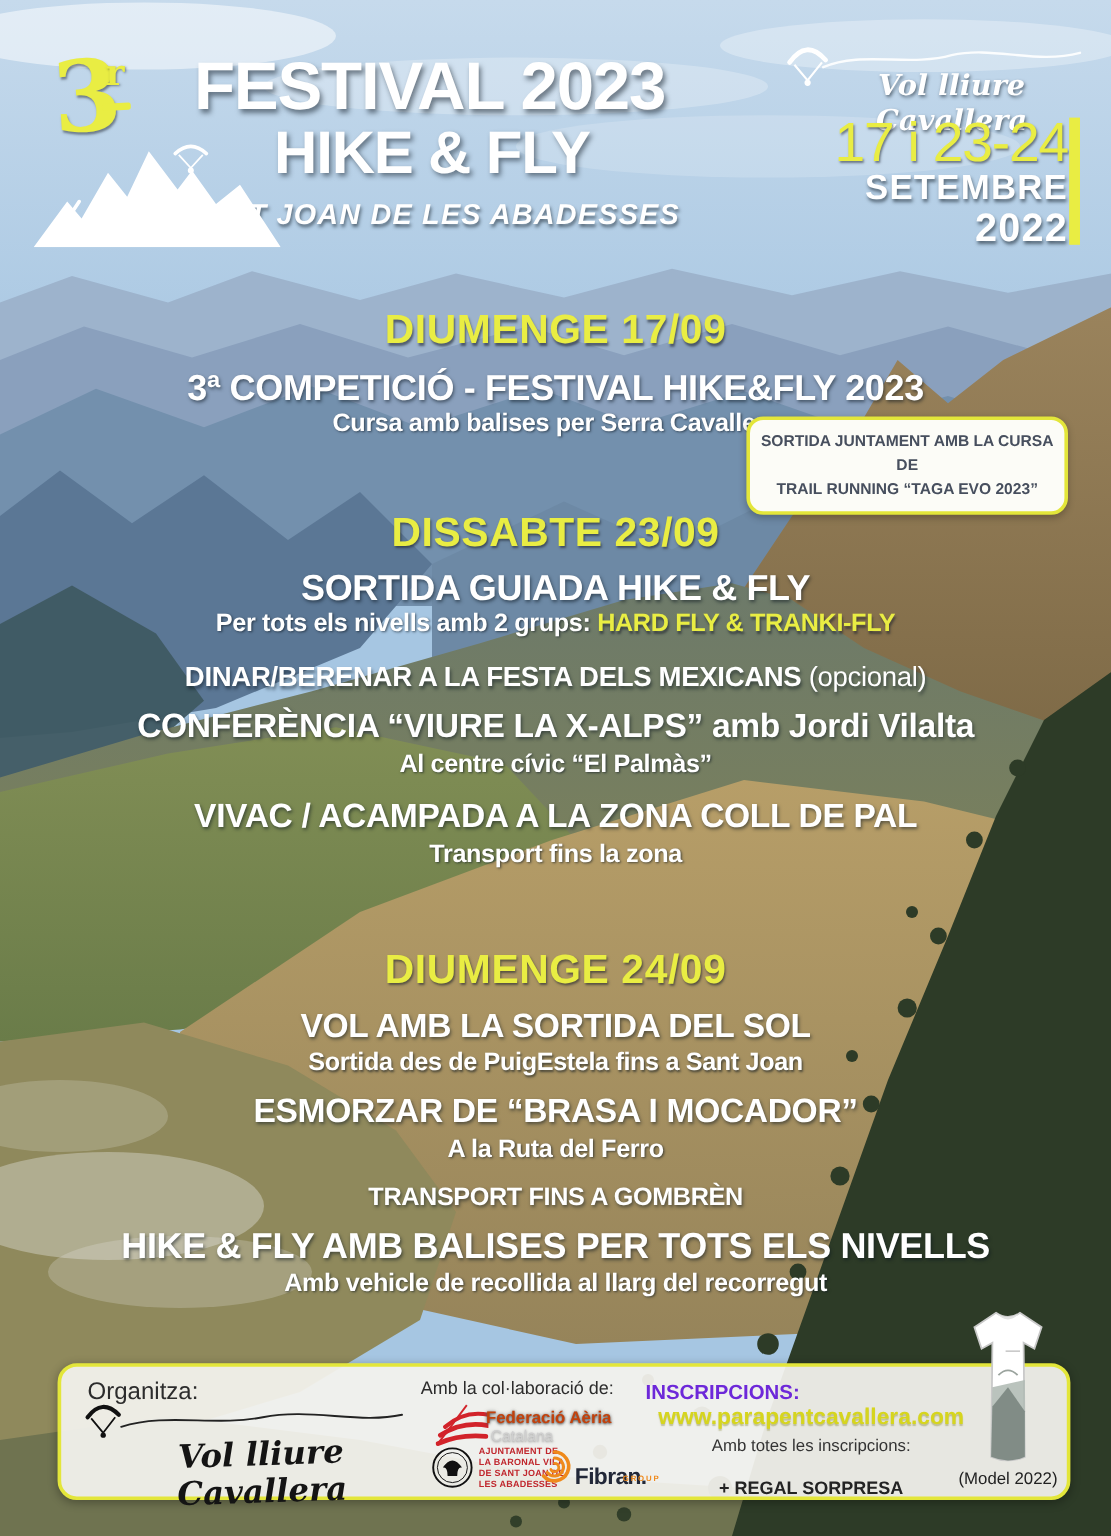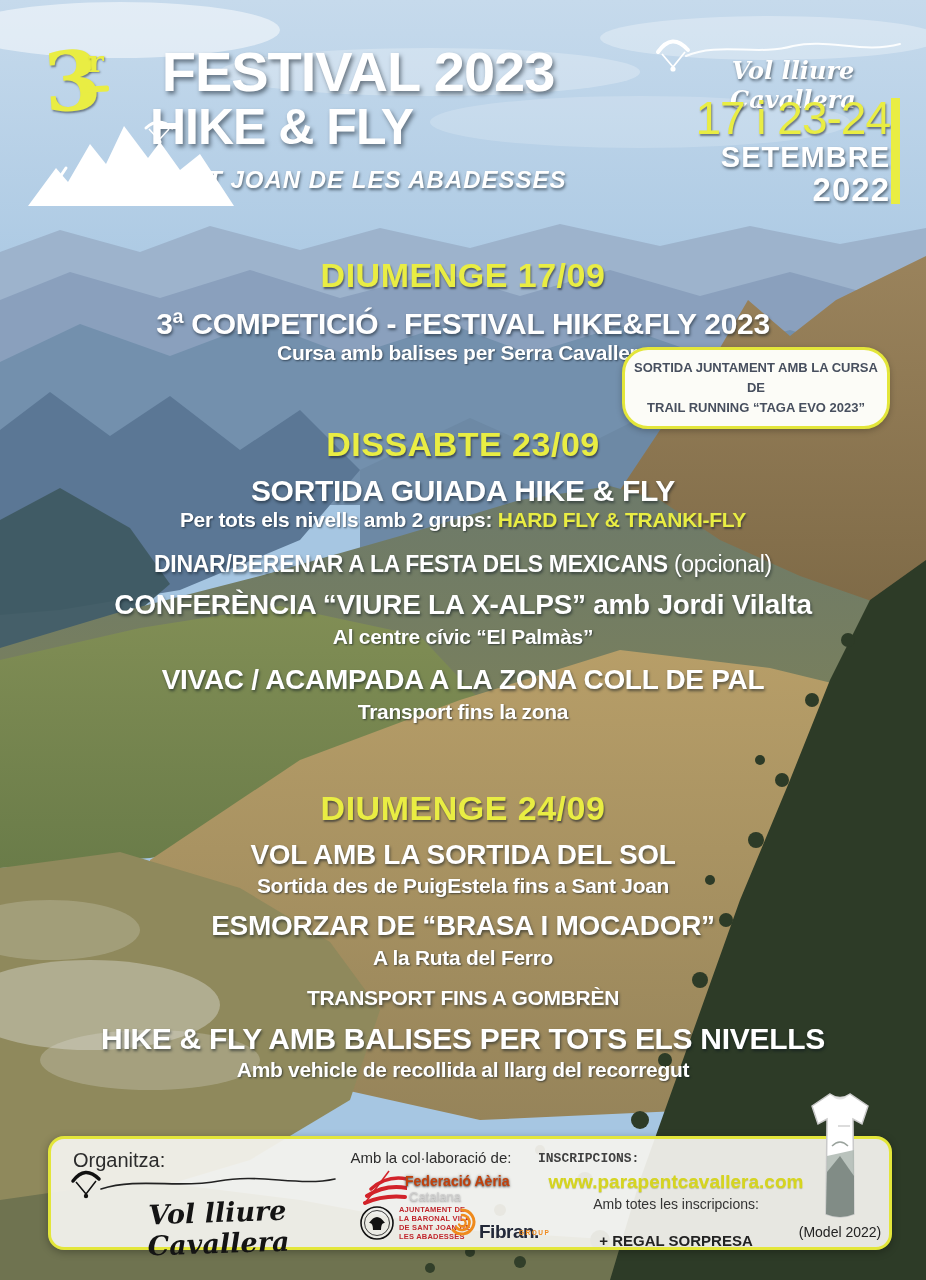--- a/index.html
+++ b/index.html
@@ -21,62 +21,62 @@
      color:var(--accent-yellow,#e9ed43);transform:rotate(-4deg);line-height:1;
      text-shadow:1px 2px 2px rgba(30,35,45,.5);font-family:"DejaVu Serif",serif;}
   .edition-suf{position:absolute;left:88px;top:44px;font-size:30px;font-weight:700;
      color:var(--accent-yellow,#e9ed43);font-family:"DejaVu Serif",serif;
      text-shadow:1px 1px 2px rgba(30,35,45,.5);}
   .edition-bar{position:absolute;left:85px;top:86px;width:24px;height:6px;
      background:var(--accent-yellow,#e9ed43);border-radius:2px;transform:rotate(-3deg);}
   .title1{position:absolute;left:138px;top:44px;width:440px;text-align:center;
      font-size:56px;font-weight:700;color:#fff;letter-spacing:-1px;line-height:1;
      text-shadow:2px 3px 4px rgba(10,20,30,.5);}
-  .title2{position:absolute;left:150px;top:102px;width:420px;
+  .title2{position:absolute;left:150px;top:102px;width:420px;text-align:center;
      font-size:50px;font-weight:700;color:#fff;letter-spacing:-1px;line-height:1;
      text-shadow:2px 3px 4px rgba(10,20,30,.5);}
   .subtitle-loc{position:absolute;left:150px;top:166px;width:420px;text-align:center;
      font-size:24px;font-weight:700;font-style:italic;color:#fff;letter-spacing:1px;
      text-shadow:1px 2px 3px rgba(10,20,30,.55);}
   .club-top{position:absolute;left:648px;top:30px;width:260px;height:62px;}
   .club-top .name{position:absolute;left:30px;top:26px;width:230px;text-align:center;
      font-size:24px;font-weight:700;font-style:italic;color:#fff;
      font-family:"DejaVu Serif",serif;text-shadow:1px 2px 3px rgba(10,20,30,.55);}
   .dates{position:absolute;left:640px;top:94px;width:250px;text-align:right;line-height:1.05;}
   .dates .days{font-size:46px;font-weight:400;color:var(--accent-yellow,#e9ed43);
      text-shadow:1px 2px 2px rgba(30,35,45,.55);letter-spacing:-1px;}
   .dates .month{font-size:29px;font-weight:700;color:#fff;letter-spacing:1px;
      text-shadow:1px 2px 3px rgba(10,20,30,.55);}
   .dates .year{font-size:33px;font-weight:700;color:#fff;letter-spacing:1px;
      text-shadow:1px 2px 3px rgba(10,20,30,.55);}
   .date-bar{position:absolute;left:891px;top:98px;width:9px;height:106px;
      background:var(--accent-yellow,#e9ed43);}
   
   .note-box{position:absolute;left:622px;top:347px;width:250px;background:#fcfcf7;
-     border:3px solid #e3e63a;border-radius:26px;padding:8px 6px;text-align:center;
+     border:3px solid #e3e63a;border-radius:14px;padding:8px 6px;text-align:center;
      font-size:13px;font-weight:700;color:#474f5e;line-height:1.55;
      box-shadow:0 2px 6px rgba(0,0,0,.25);}
   
   .footer-box{position:absolute;left:48px;top:1136px;width:838px;height:108px;
      background:rgba(243,242,237,.94);border:3px solid #e3e63a;border-radius:16px;
      box-shadow:0 2px 8px rgba(0,0,0,.3);}
   .fb{position:absolute;color:#2c2c2c;}
   .org-label{left:22px;top:10px;font-size:20px;}
   .org-name{left:42px;top:58px;width:250px;text-align:center;font-size:27px;font-weight:700;
      font-style:italic;color:#141414;font-family:"DejaVu Serif",serif;transform:rotate(-2deg);}
   .collab-label{left:240px;top:10px;width:280px;text-align:center;font-size:15px;}
   .fac-text1{left:354px;top:34px;font-size:14px;font-weight:700;color:#c2410c;
      text-shadow:0 1px 2px rgba(80,80,80,.9),0 0 3px rgba(100,100,100,.7);}
   .fac-text2{left:358px;top:50px;font-size:13px;color:#cfcfcf;
      text-shadow:0 1px 2px rgba(120,120,120,.8);}
   .aj-lines{left:348px;top:66px;font-size:7.5px;font-weight:700;color:#c0272d;line-height:1.2;
      letter-spacing:.2px;}
   .fibran-name{left:428px;top:70px;font-size:19px;font-weight:800;color:#222838;letter-spacing:-.5px;margin-top:12px;}
   .fibran-sub{left:468px;top:90px;font-size:6.5px;font-weight:700;color:#ef8a1c;letter-spacing:1.5px;}
-  .insc-label{left:487px;top:12px;font-size:13px;font-weight:700;color:#404040;font-family:Liberation Mono, monospace;}
+  .insc-label{left:487px;top:12px;font-size:17px;font-weight:700;color:#6d28d9;}
   .insc-url{left:455px;top:32px;width:340px;text-align:center;font-size:19px;font-weight:700;
      color:var(--link-yellow,#d6d51e);text-shadow:0 1px 1px rgba(110,110,0,.35);cursor:pointer;}
   .promo-intro{left:455px;top:57px;width:340px;text-align:center;font-size:14px;color:#333;}
   .promo1{left:455px;top:73px;width:340px;text-align:center;font-size:19px;font-weight:700;color:#232323;}
   .promo2{left:455px;top:93px;width:340px;text-align:center;font-size:15px;font-weight:700;color:#232323;}
   .tshirt{position:absolute;left:788px;top:1086px;width:104px;height:142px;}
   .tshirt-caption{position:absolute;left:788px;top:1224px;width:104px;text-align:center;
      font-size:14px;color:#222;}
   .logo-mountain{position:absolute;left:28px;top:110px;width:206px;height:96px;}
 </style>

